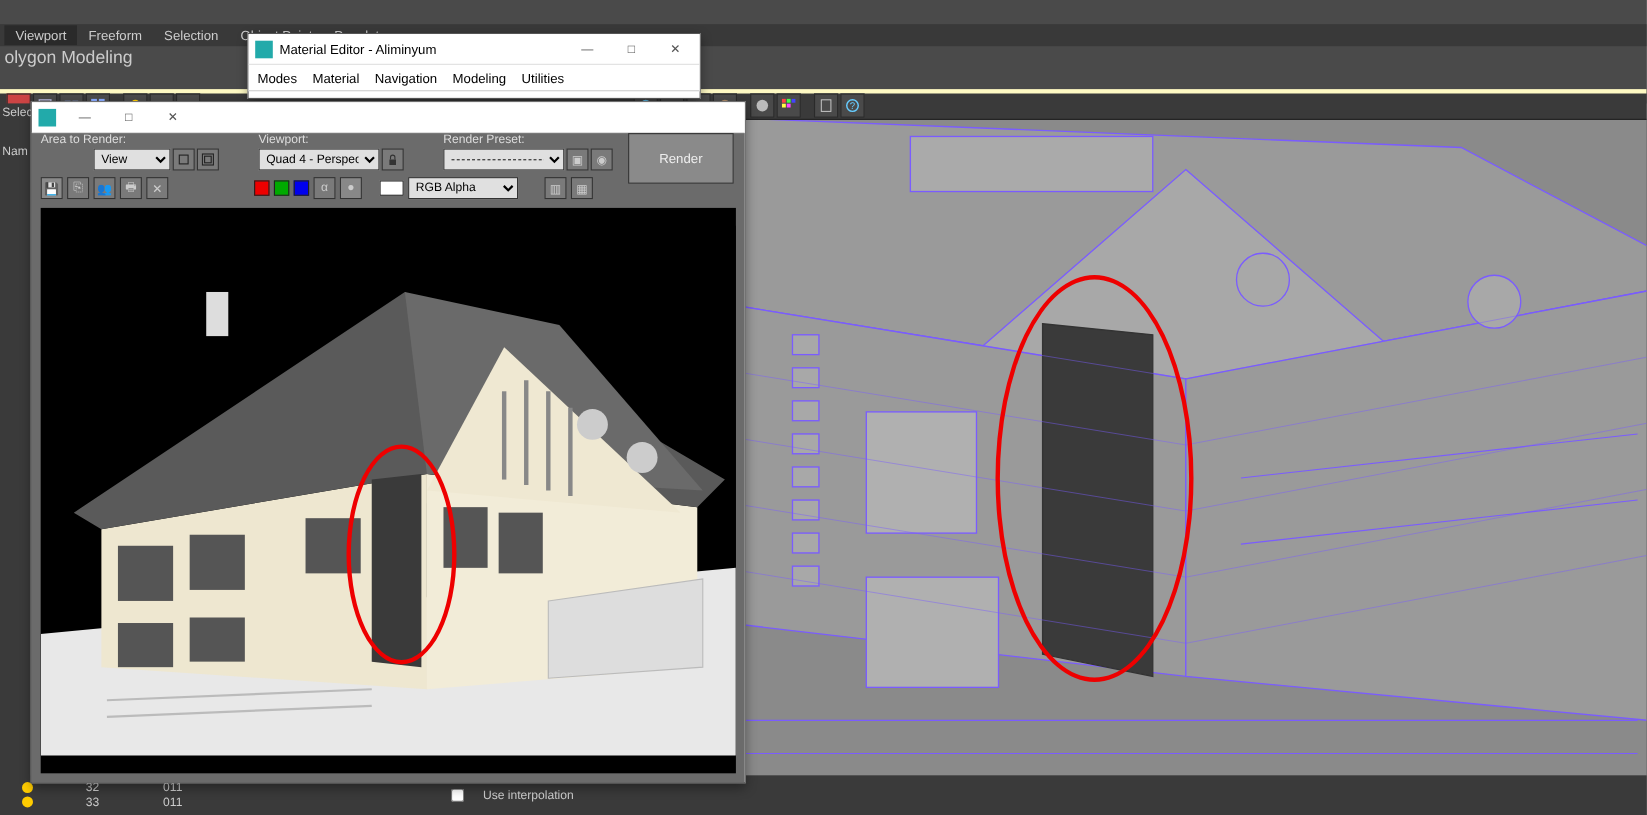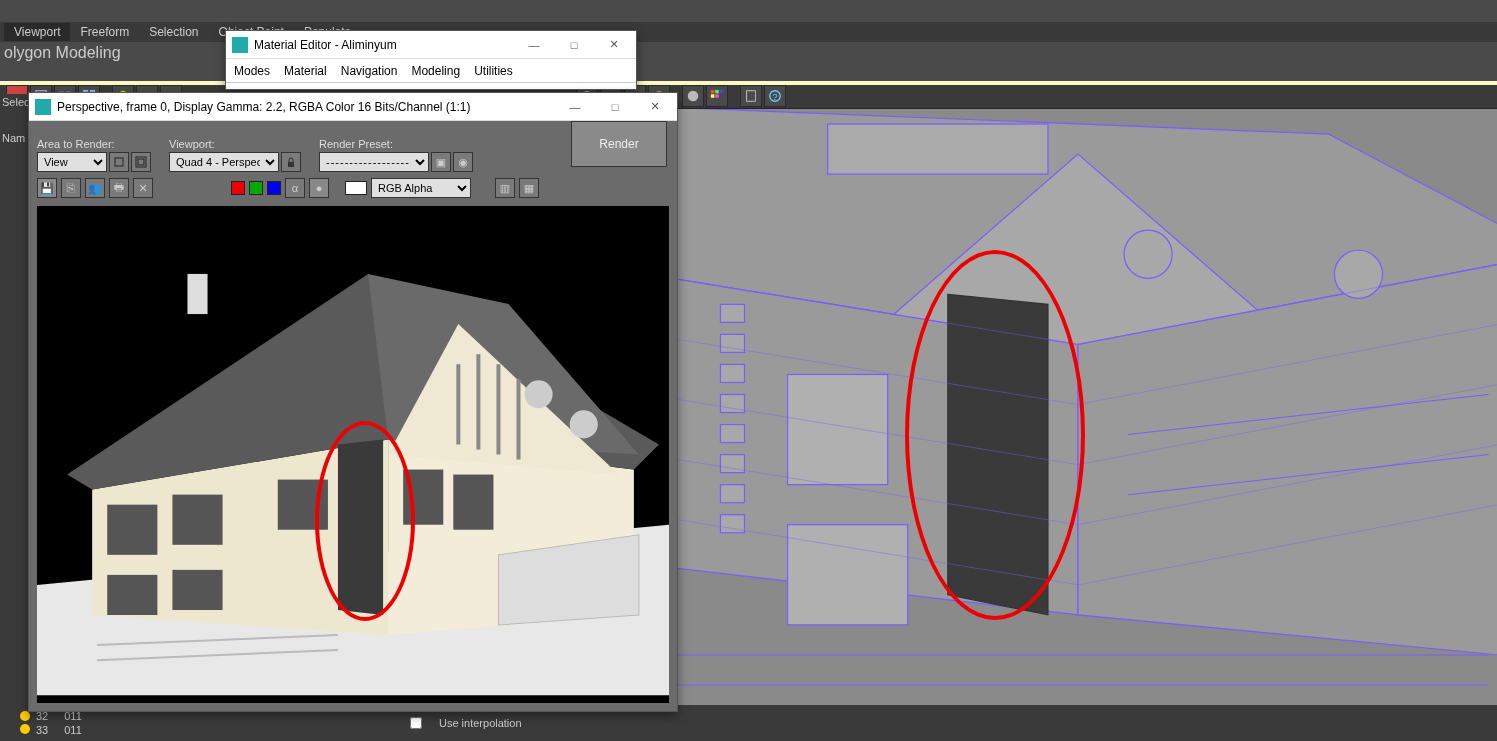--- a/index.html
+++ b/index.html
@@ -22,38 +22,38 @@
   .left-strip { position: absolute; top: 94px; left: 0; width: 28px; bottom: 0; background: #3a3a3a; z-index: 1; }
   .left-strip .v { writing-mode: horizontal-tb; font-size: 11px; color: #ccc; padding: 2px; }
 
   
   .viewport-main { position: absolute; top: 94px; left: 28px; right: 0; bottom: 36px; background: #888; overflow: hidden; z-index: 0; }
   .viewport-main svg { width: 100%; height: 100%; }
 
   
   .bottom-bar { position: absolute; left: 0; right: 0; bottom: 0; height: 36px; background: #3a3a3a; display: flex; align-items: center; padding-left: 20px; gap: 6px; z-index: 4; }
   .dot { width: 10px; height: 10px; border-radius: 50%; background: #ffcc00; display: inline-block; }
-  .bottom-bar .txt { color: #ccc; font-size: 11px; margin-right: 10px; }
+  .bottom-bar .txt { color: #ccc; font-size: 11px; margin-right: 10px; margin-left: 42px; }
   .bottom-bar .uib { position: absolute; left: 410px; display: flex; align-items: center; gap: 17px; }
   .bottom-bar .uib input { width: 12px; height: 12px; }
 
   
   .win { position: absolute; background: #fff; border: 1px solid #555; box-shadow: 0 4px 10px rgba(0,0,0,0.4); z-index: 10; }
   .win .titlebar { height: 28px; background: #fff; display: flex; align-items: center; padding: 0 2px 0 6px; border-bottom: 1px solid #ddd; }
   .win .titlebar .wicon { width: 16px; height: 16px; margin-right: 6px; background: #2aa; display: inline-block; }
   .win .titlebar .wt { flex: 1; color: #000; font-size: 12px; }
   .win .titlebar .wbtn { width: 40px; height: 26px; display: flex; align-items: center; justify-content: center; color: #555; }
   .win .menubar { height: 24px; background: #fff; display: flex; align-items: center; gap: 14px; padding: 0 8px; color: #000; font-size: 12px; border-bottom: 1px solid #ccc; }
 
   .mat-win { top: 30px; left: 225px; width: 412px; height: 60px; }
 
   
   .rfw { top: 92px; left: 28px; width: 650px; height: 620px; z-index: 11; }
   .rfw .body { background: #6b6b6b; height: calc(100% - 28px); display: flex; flex-direction: column; }
-  .rfw .opts { padding: 17px 8px 2px; display: flex; gap: 18px; position: relative; }
+  .rfw .opts { padding: 0 8px 2px; display: flex; gap: 36px; position: relative; }
   .rfw .grp { display: flex; flex-direction: column; gap: 2px; }
   .rfw .grp .gl { color: #ddd; font-size: 11px; }
   .rfw select { background: #e0e0e0; border: 1px solid #333; font-size: 11px; height: 20px; padding: 0 2px; }
   .rfw .sqbtn { width: 20px; height: 20px; background: #7a7a7a; border: 1px solid #333; display: inline-flex; align-items: center; justify-content: center; }
   .rfw .row2 { display: flex; align-items: center; gap: 4px; padding: 4px 8px; }
   .rfw .swatch { width: 14px; height: 14px; border: 1px solid #222; }
   .rfw .render-btn { position: absolute; right: 10px; top: 0; width: 96px; height: 46px; background: #8a8a8a; border: 1px solid #333; display: flex; align-items: center; justify-content: center; color: #eee; font-size: 12px; }
   .rfw .canvas { flex: 1; margin: 4px 8px 8px; background: #000; position: relative; overflow: hidden; }
 
   
@@ -234,30 +234,29 @@
     <span>Material</span>
     <span>Navigation</span>
     <span>Modeling</span>
     <span>Utilities</span>
   </div>
 </div>
 
 <div class="win rfw">
   <div class="titlebar">
     <span class="wicon"></span>
-    <span class="wt">Perspective, frame 0, Display Gamma: 2.2, RGBA Color 16 Bits/Channel (1:1)</span>
     <span class="wbtn">—</span>
     <span class="wbtn">□</span>
     <span class="wbtn">✕</span>
   </div>
   <div class="body">
     <div class="opts">
       <div class="grp">
         <span class="gl">Area to Render:</span>
-        <div style="display:flex;gap:2px;align-items:center;">
+        <div style="display:flex;gap:2px;align-items:center;margin-left:48px;">
           <select style="width:70px;">
             <option>View</option>
           </select>
           <span class="sqbtn">
               <svg width="12" height="12">
                 <rect x="2" y="2" width="8" height="8" fill="none" stroke="#222"></rect>
               </svg>
             </span>
           <span class="sqbtn">
               <svg width="12" height="12">

